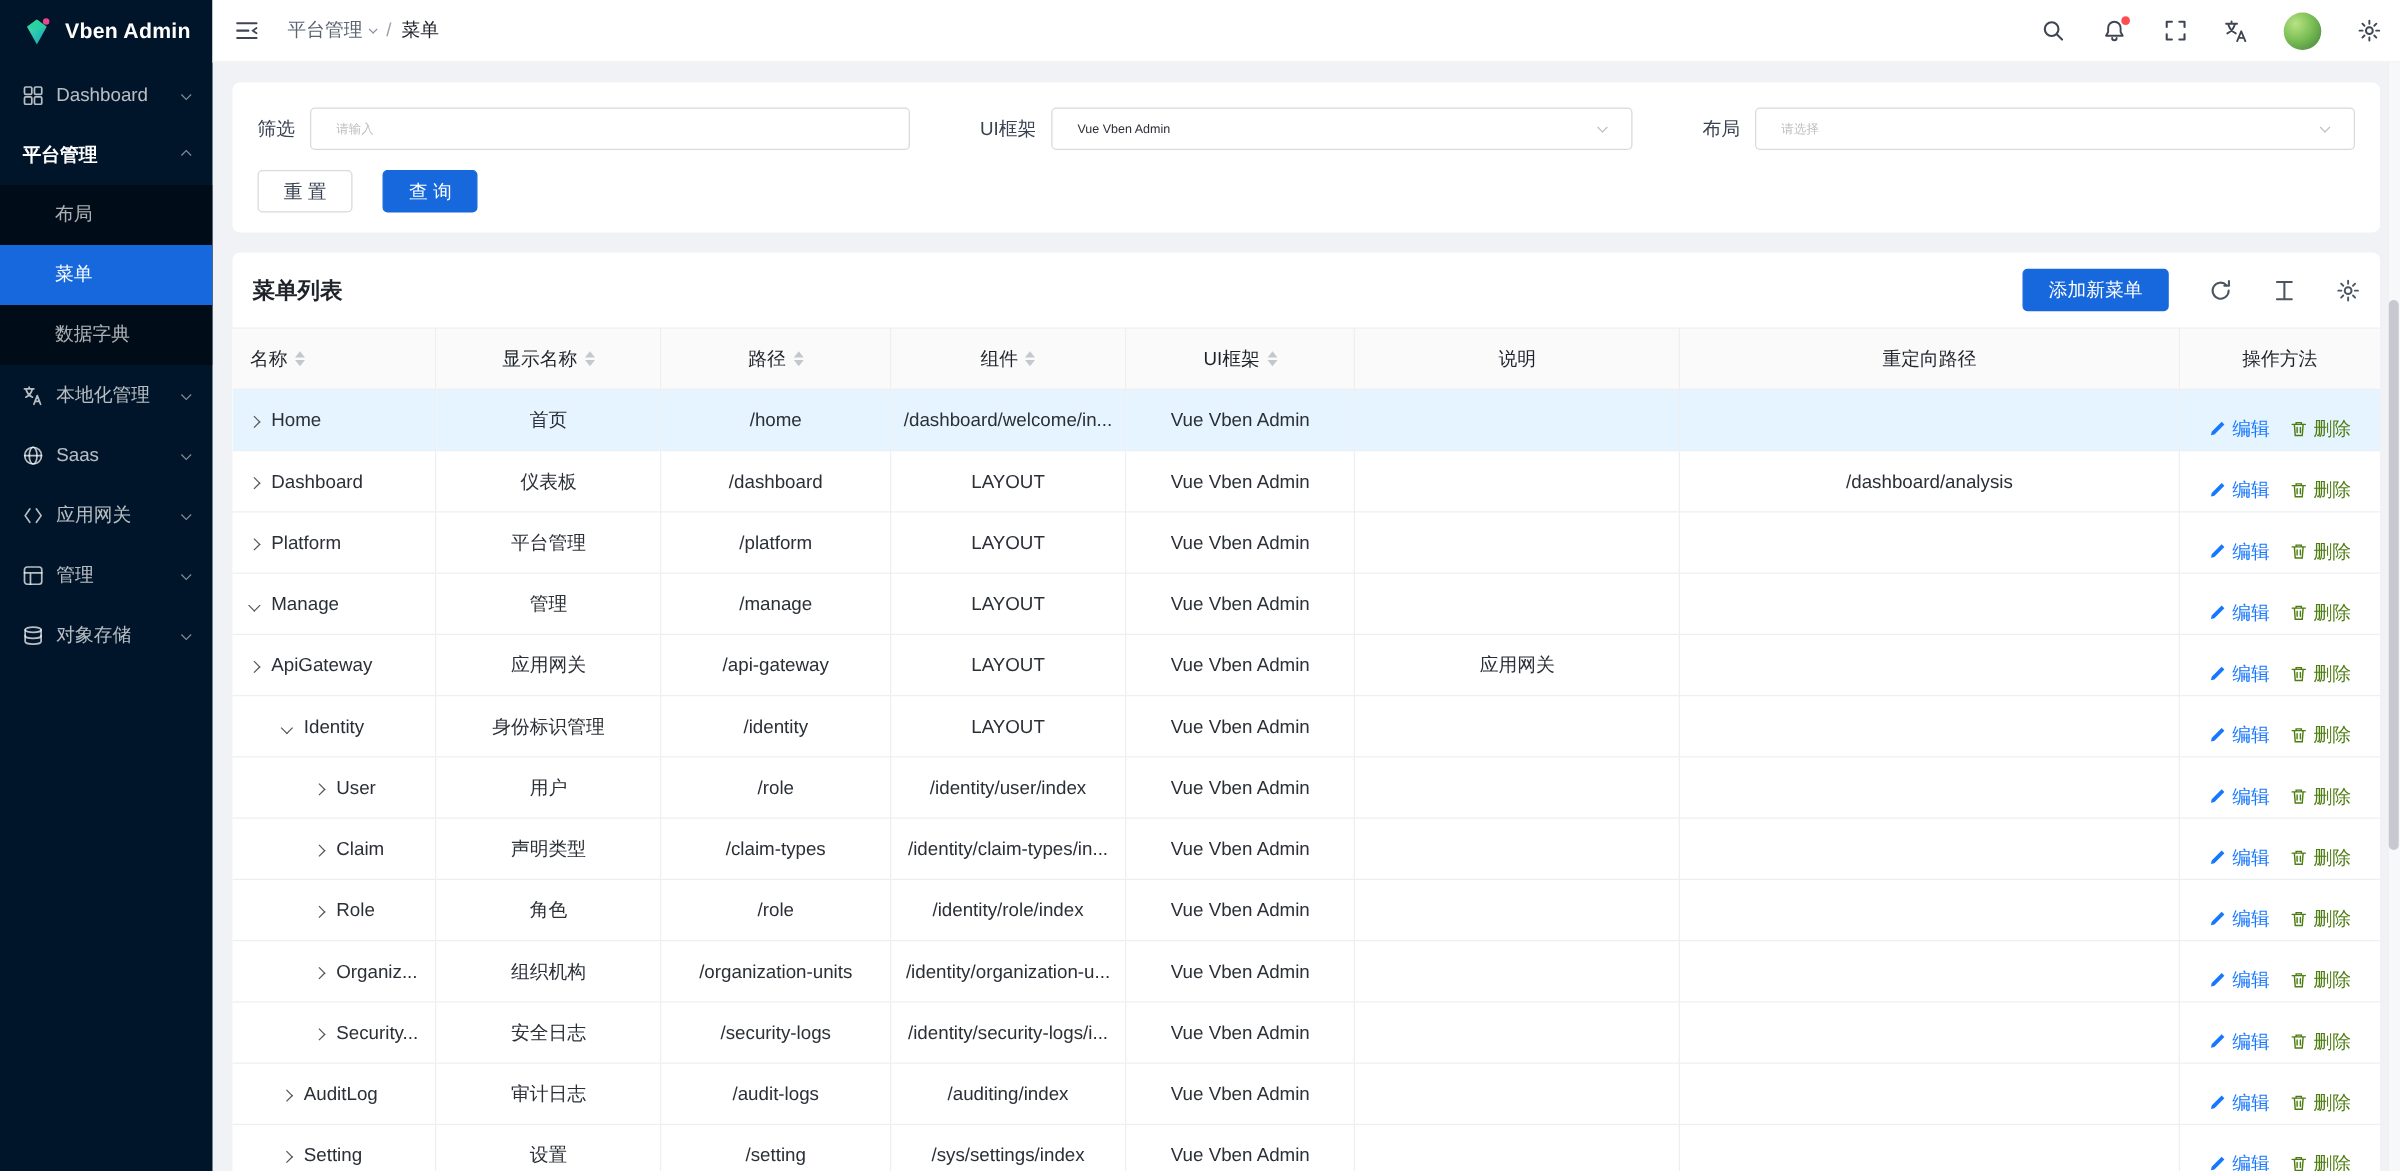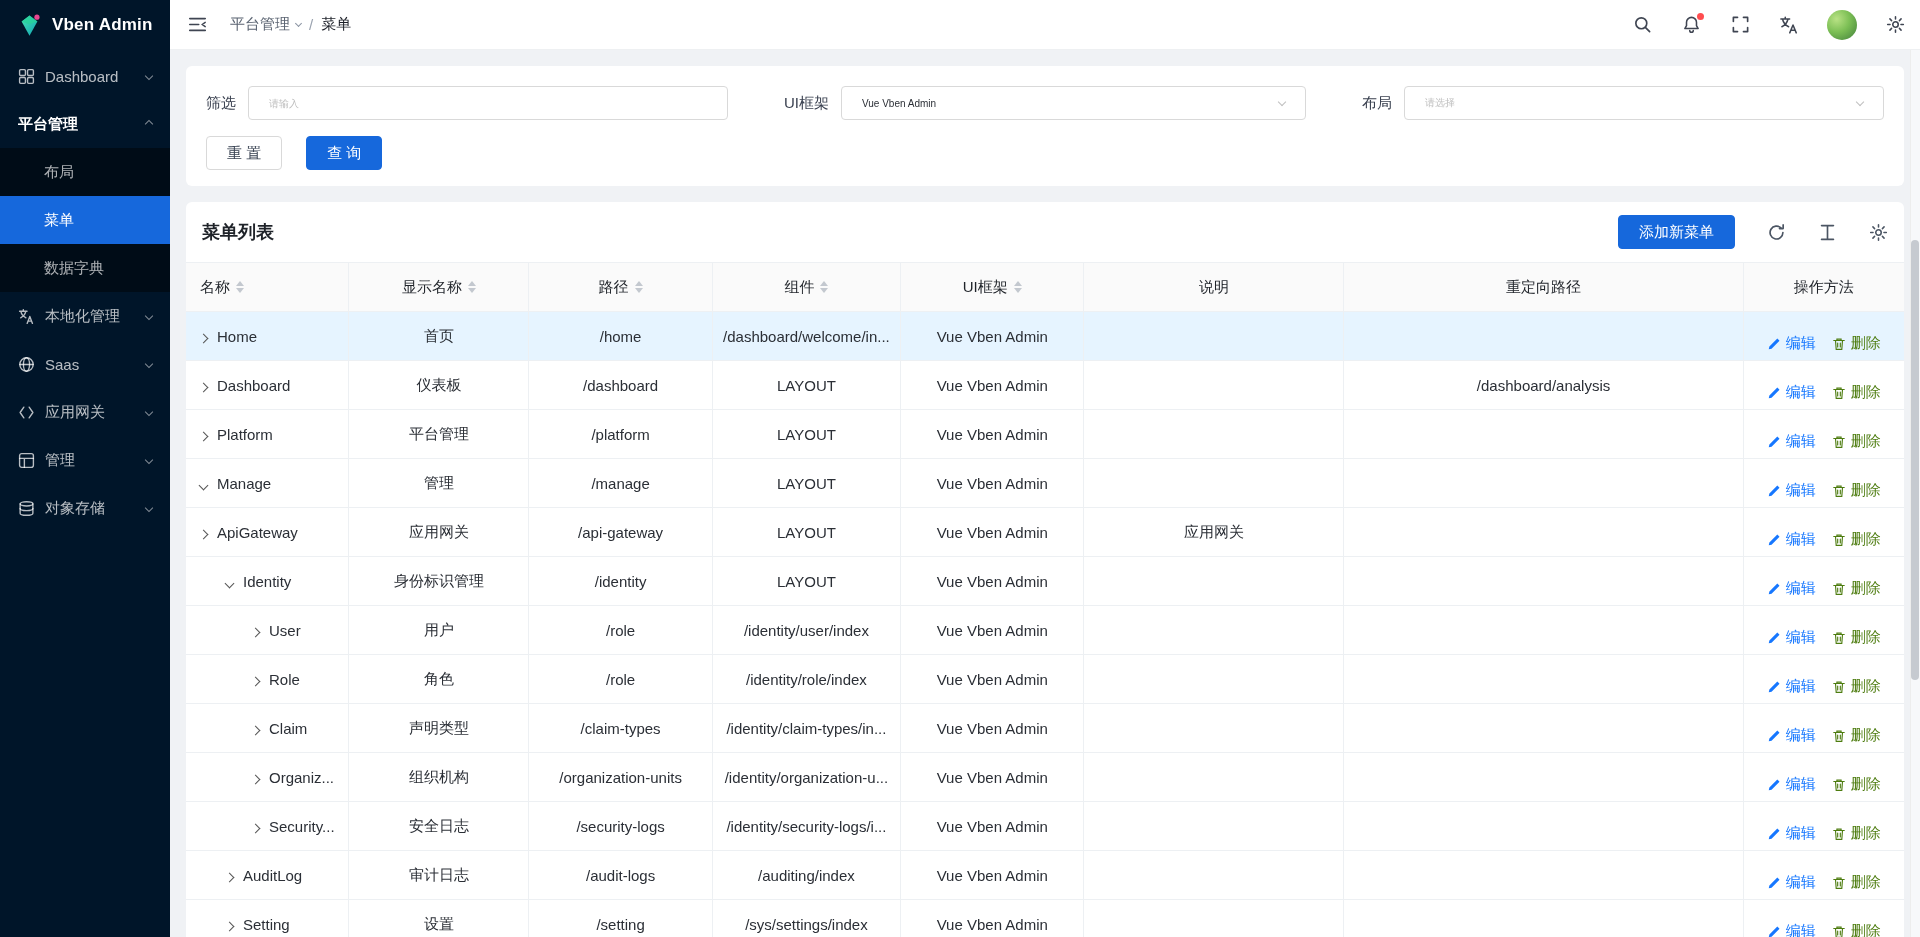--- a/index.html
+++ b/index.html
@@ -491,60 +491,60 @@
                   </svg>
                   <span>编辑</span>
                 </a><a class="link-delete">
                   <svg width="14" height="14" viewBox="0 0 16 16" fill="none" stroke="currentColor" stroke-width="1.3" stroke-linecap="round">
                     <path d="M2 4h12M5.6 4V2.4h4.8V4M4 4l.8 10.2h6.4L12 4M6.5 6.8v4.6M9.5 6.8v4.6"></path>
                   </svg>
                   <span>删除</span>
                 </a></td>
             </tr>
             <tr>
+              <td class="cell-name" style="padding-left:66px"><span class="chev chev-right row-caret"></span><span>Claim</span></td>
+              <td>声明类型</td>
+              <td>/claim-types</td>
+              <td>/identity/claim-types/in...</td>
+              <td>Vue Vben Admin</td>
+              <td></td>
+              <td></td>
+              <td class="cell-actions"><a class="link-edit">
+                  <svg width="14" height="14" viewBox="0 0 16 16" fill="currentColor">
+                    <path d="M11.8 1.7l2.5 2.5-9.1 9.1-3.2.7.7-3.2 9.1-9.1z"></path>
+                  </svg>
+                  <span>编辑</span>
+                </a><a class="link-delete">
+                  <svg width="14" height="14" viewBox="0 0 16 16" fill="none" stroke="currentColor" stroke-width="1.3" stroke-linecap="round">
+                    <path d="M2 4h12M5.6 4V2.4h4.8V4M4 4l.8 10.2h6.4L12 4M6.5 6.8v4.6M9.5 6.8v4.6"></path>
+                  </svg>
+                  <span>删除</span>
+                </a></td>
+            </tr>
+            <tr>
               <td class="cell-name" style="padding-left:66px"><span class="chev chev-right row-caret"></span><span>Role</span></td>
               <td>角色</td>
               <td>/role</td>
               <td>/identity/role/index</td>
               <td>Vue Vben Admin</td>
               <td></td>
               <td></td>
               <td class="cell-actions"><a class="link-edit">
                   <svg width="14" height="14" viewBox="0 0 16 16" fill="currentColor">
                     <path d="M11.8 1.7l2.5 2.5-9.1 9.1-3.2.7.7-3.2 9.1-9.1z"></path>
                   </svg>
                   <span>编辑</span>
                 </a><a class="link-delete">
                   <svg width="14" height="14" viewBox="0 0 16 16" fill="none" stroke="currentColor" stroke-width="1.3" stroke-linecap="round">
                     <path d="M2 4h12M5.6 4V2.4h4.8V4M4 4l.8 10.2h6.4L12 4M6.5 6.8v4.6M9.5 6.8v4.6"></path>
                   </svg>
                   <span>删除</span>
                 </a></td>
             </tr>
             <tr>
-              <td class="cell-name" style="padding-left:66px"><span class="chev chev-right row-caret"></span><span>Claim</span></td>
-              <td>声明类型</td>
-              <td>/claim-types</td>
-              <td>/identity/claim-types/in...</td>
-              <td>Vue Vben Admin</td>
-              <td></td>
-              <td></td>
-              <td class="cell-actions"><a class="link-edit">
-                  <svg width="14" height="14" viewBox="0 0 16 16" fill="currentColor">
-                    <path d="M11.8 1.7l2.5 2.5-9.1 9.1-3.2.7.7-3.2 9.1-9.1z"></path>
-                  </svg>
-                  <span>编辑</span>
-                </a><a class="link-delete">
-                  <svg width="14" height="14" viewBox="0 0 16 16" fill="none" stroke="currentColor" stroke-width="1.3" stroke-linecap="round">
-                    <path d="M2 4h12M5.6 4V2.4h4.8V4M4 4l.8 10.2h6.4L12 4M6.5 6.8v4.6M9.5 6.8v4.6"></path>
-                  </svg>
-                  <span>删除</span>
-                </a></td>
-            </tr>
-            <tr>
               <td class="cell-name" style="padding-left:66px"><span class="chev chev-right row-caret"></span><span>Organiz...</span></td>
               <td>组织机构</td>
               <td>/organization-units</td>
               <td>/identity/organization-u...</td>
               <td>Vue Vben Admin</td>
               <td></td>
               <td></td>
               <td class="cell-actions"><a class="link-edit">
                   <svg width="14" height="14" viewBox="0 0 16 16" fill="currentColor">
                     <path d="M11.8 1.7l2.5 2.5-9.1 9.1-3.2.7.7-3.2 9.1-9.1z"></path>

